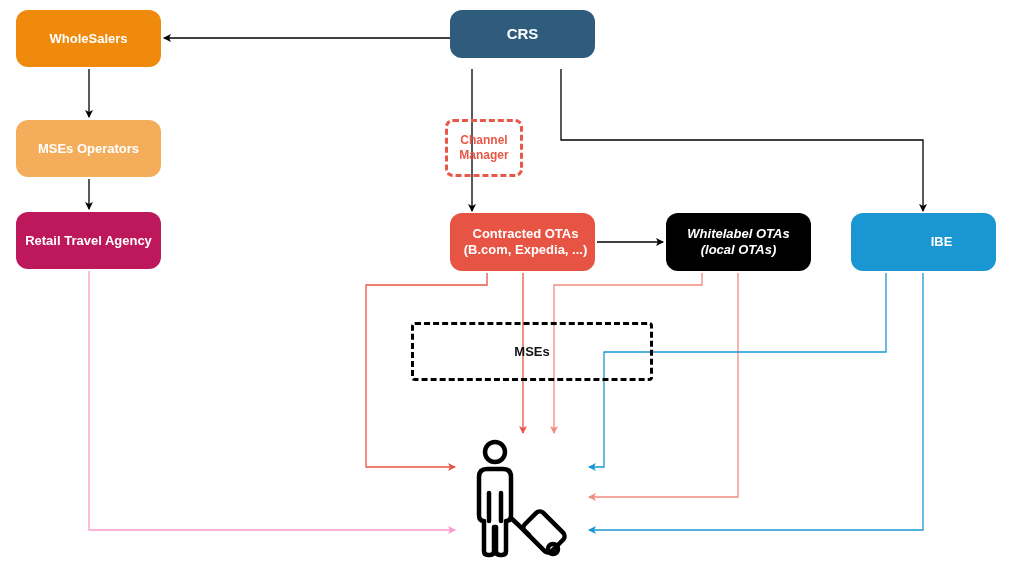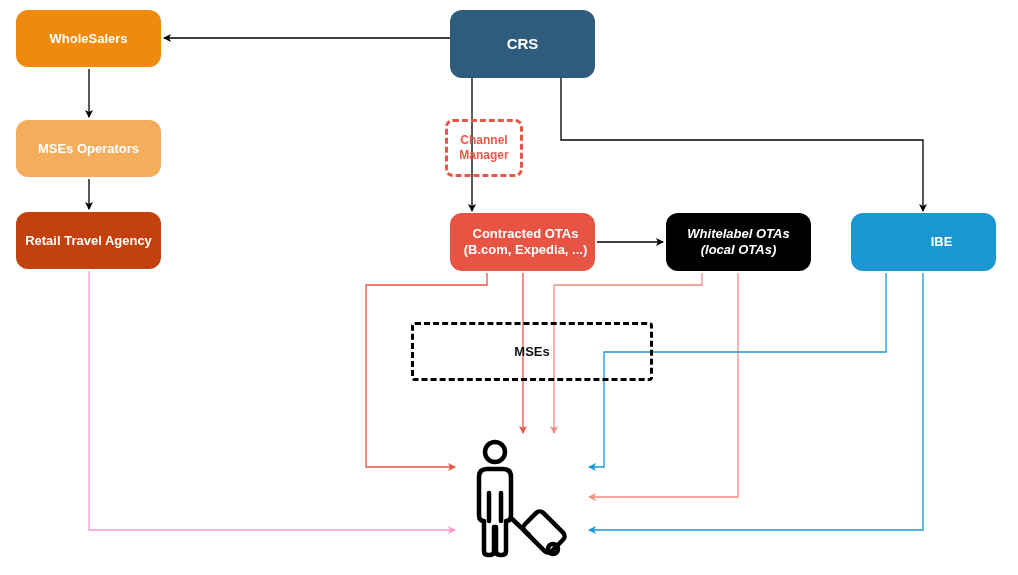--- a/index.html
+++ b/index.html
@@ -4,22 +4,22 @@
 <style>
   html, body { margin: 0; padding: 0; background: #ffffff; }
   body { width: 1018px; height: 575px; position: relative; overflow: hidden;
          font-family: "Liberation Sans", "DejaVu Sans", sans-serif; }
   svg.edges { position: absolute; left: 0; top: 0; width: 1018px; height: 575px; }
   .node { position: absolute; box-sizing: border-box; border-radius: 12px;
           display: flex; align-items: center; justify-content: center; text-align: center;
           color: #ffffff; font-weight: bold; font-size: 13px; line-height: 16px; white-space: pre-line; }
   #n-wholesalers { left: 16px; top: 10px; width: 145px; height: 57px; background: #ef8a0d; }
   #n-tour { left: 16px; top: 120px; width: 145px; height: 57px; background: #f4ae5b; }
-  #n-retail { left: 16px; top: 212px; width: 145px; height: 57px; background: #c2410c; }
-  #n-crs { left: 450px; top: 10px; width: 145px; height: 68px; background: #2f5b7c; font-size: 15px; }
+  #n-retail { left: 16px; top: 212px; width: 145px; height: 57px; background: #be185d; }
+  #n-crs { left: 450px; top: 10px; width: 145px; height: 48px; background: #2f5b7c; font-size: 15px; }
   #n-channel { left: 445px; top: 119px; width: 78px; height: 58px; background: transparent;
                color: #e8584a; border: 3px dashed #e8584a; border-radius: 8px; font-size: 12px; line-height: 15px; }
   #n-contracted { left: 450px; top: 213px; width: 145px; height: 58px; background: #e85443; padding-left: 6px; }
   #n-whitelabel { left: 666px; top: 213px; width: 145px; height: 58px; background: #000000; font-style: italic; }
   #n-ibe { left: 851px; top: 213px; width: 145px; height: 58px; background: #1a97d2; padding-left: 36px; }
   #n-mses { left: 411px; top: 322px; width: 242px; height: 59px; background: transparent;
             color: #111; border: 3px dashed #000; border-radius: 4px; font-size: 13px; }
   #traveler { position: absolute; left: 465px; top: 435px; width: 110px; height: 125px; }
 </style>
 </head>

